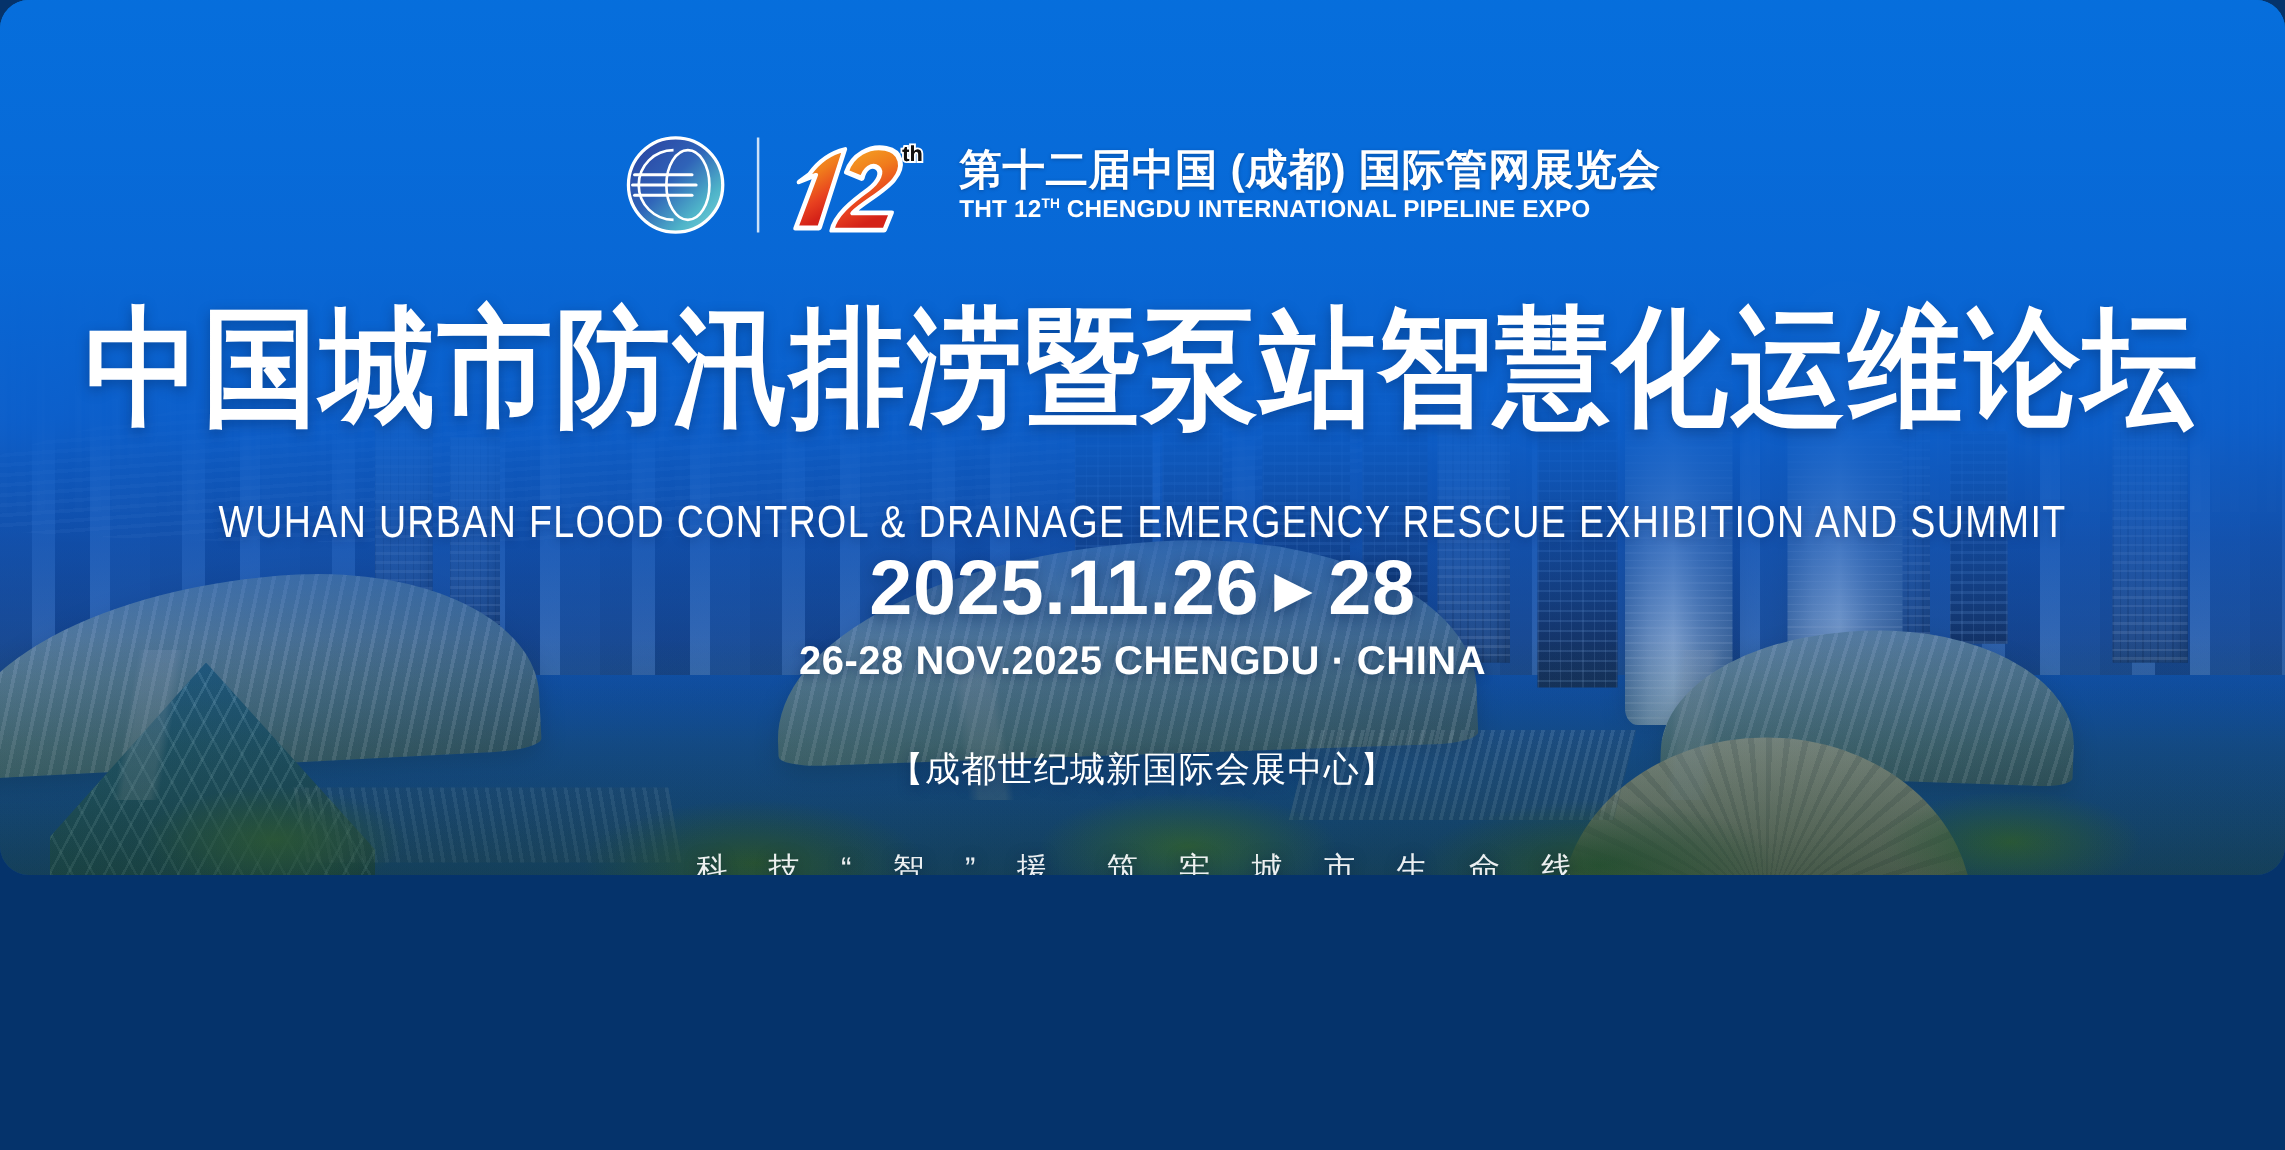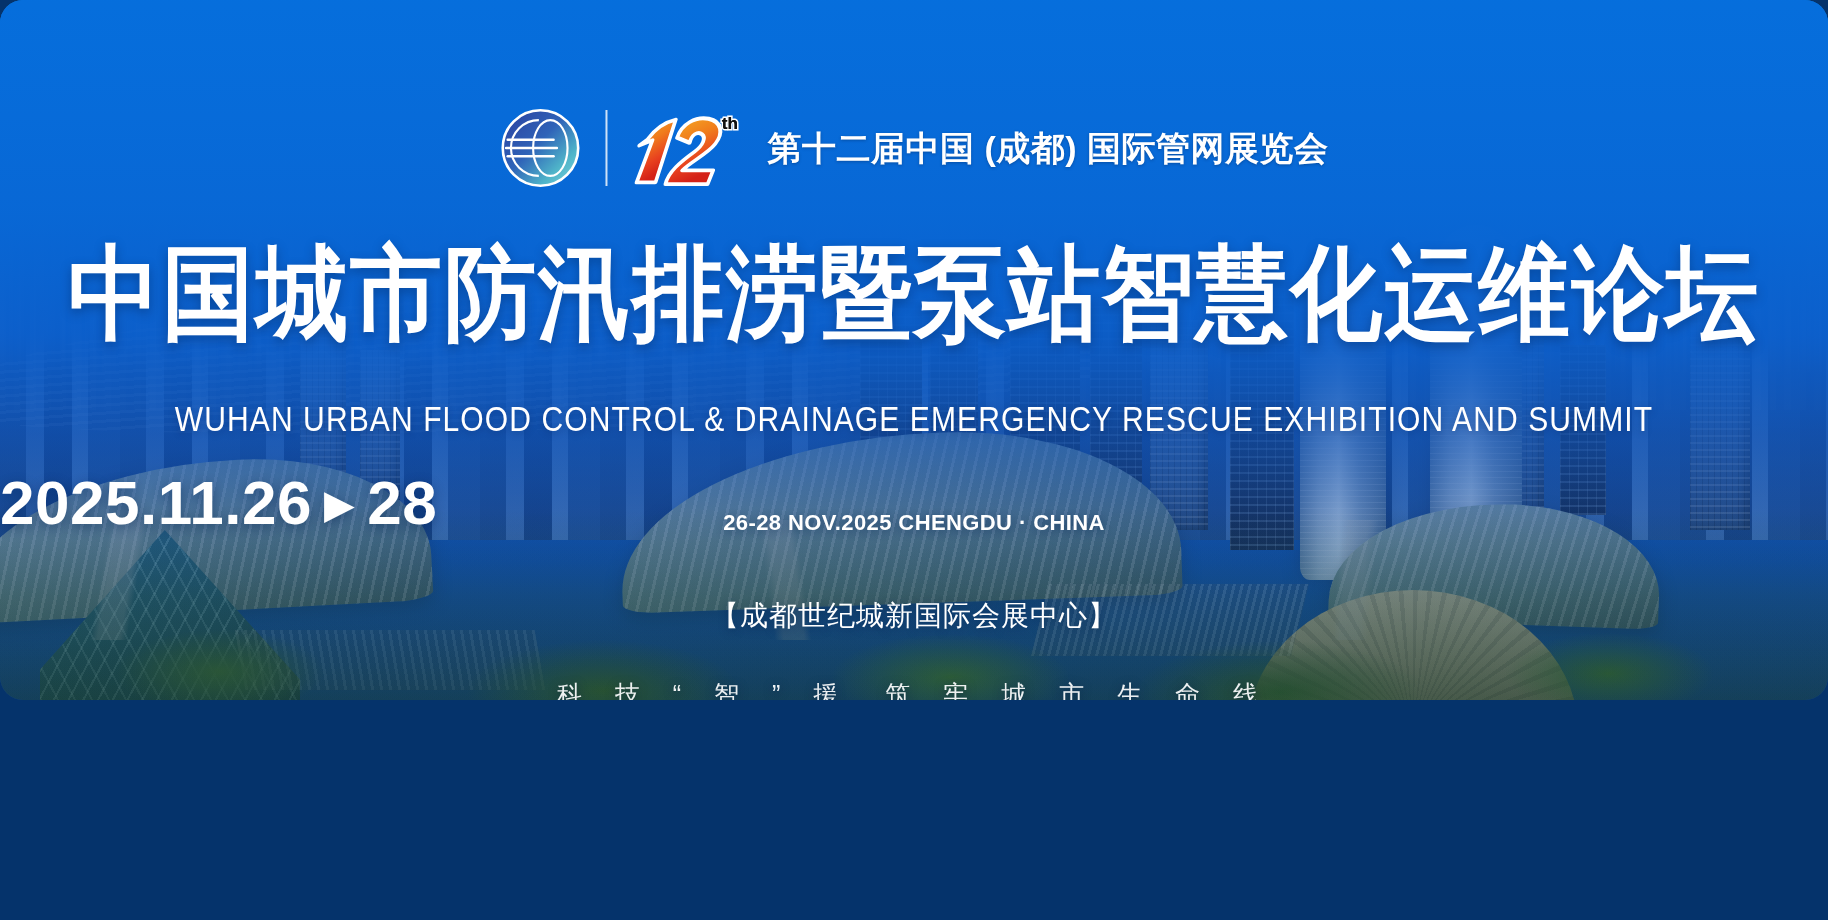--- a/index.html
+++ b/index.html
@@ -222,31 +222,30 @@
   .title-en{
     position:absolute;top:400px;left:0;right:0;text-align:center;
     font-size:30.5px;font-weight:400;color:#fff;
     letter-spacing:1.1px;line-height:1;
     transform:scaleY(1.18) scaleX(.985);transform-origin:top center;
     text-shadow:0 2px 7px rgba(0,35,85,.35);
   }
 
   
   .date-main{
-    position:absolute;top:440px;left:0;right:0;text-align:left;
+    position:absolute;top:440px;left:0;right:0;text-align:center;
     font-size:62px;font-weight:800;color:#fff;letter-spacing:.5px;line-height:1;
     text-shadow:0 3px 12px rgba(0,30,75,.45);
-    margin-top:32px;
   }
   .date-main .play{
     display:inline-block;font-size:40px;vertical-align:6px;margin:0 12px;
   }
   .date-sub{
     position:absolute;top:510px;left:0;right:0;text-align:center;
-    font-size:22px;font-weight:600;color:#fff;letter-spacing:.4px;
+    font-size:32px;font-weight:600;color:#fff;letter-spacing:.4px;
     text-shadow:0 2px 8px rgba(0,30,75,.45);
   }
   .venue{
     position:absolute;top:549px;left:0;right:0;text-align:center;
     font-size:28px;font-weight:500;color:#fff;letter-spacing:1px;
     text-shadow:0 2px 9px rgba(0,30,75,.5);
     margin-top:48px;
   }
 
   
@@ -341,20 +340,21 @@
             <path d="M14 40 C20 28 30 20 42 17 L34 90 L12 90 L20 41 L6 47 Z" fill="url(#og)" stroke="#ffffff" stroke-width="4.5" stroke-linejoin="round"></path>
             <path d="M48 38 C50 22 64 13 80 16 C96 19 101 33 94 45 C88 56 70 66 62 76 L98 76 L95 92 L46 92 C46 78 58 66 72 54 C80 47 82 38 76 34 C70 30 64 35 64 44 Z" fill="url(#og)" stroke="#ffffff" stroke-width="4.5" stroke-linejoin="round"></path>
           </g>
           <text x="104" y="28" font-family="Liberation Sans, sans-serif" font-size="20" font-weight="700" fill="#111111" stroke="#ffffff" stroke-width="3.6" paint-order="stroke">th</text>
           <text x="104" y="28" font-family="Liberation Sans, sans-serif" font-size="20" font-weight="700" fill="#111111">th</text>
         </svg>
       </span>
 
       <span class="logo-text">
         <span class="logo-cn">第十二届中国 (成都) 国际管网展览会</span>
+        <span class="logo-en"><span>THT 12</span><sup>TH</sup><span> CHENGDU INTERNATIONAL PIPELINE EXPO</span></span>
       </span>
     </div>
 
     <div class="title-cn">中国城市防汛排涝暨泵站智慧化运维论坛</div>
     <div class="title-en">WUHAN URBAN FLOOD CONTROL &amp; DRAINAGE EMERGENCY RESCUE EXHIBITION AND SUMMIT</div>
 
     <div class="date-main"><span>2025.11.26</span><span class="play">▶</span><span>28</span></div>
     <div class="date-sub">26-28 NOV.2025 CHENGDU · CHINA</div>
     <div class="venue">【成都世纪城新国际会展中心】</div>
 

